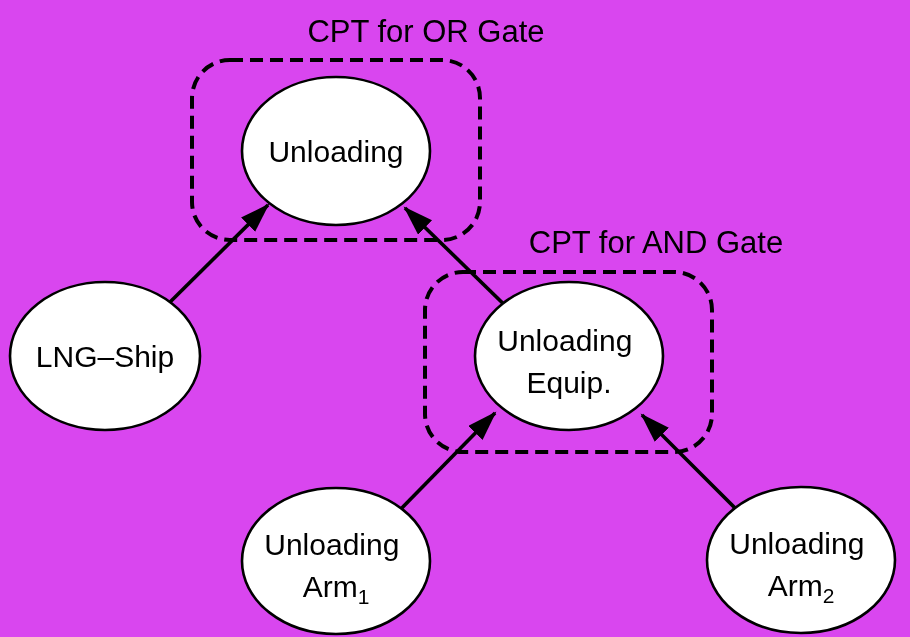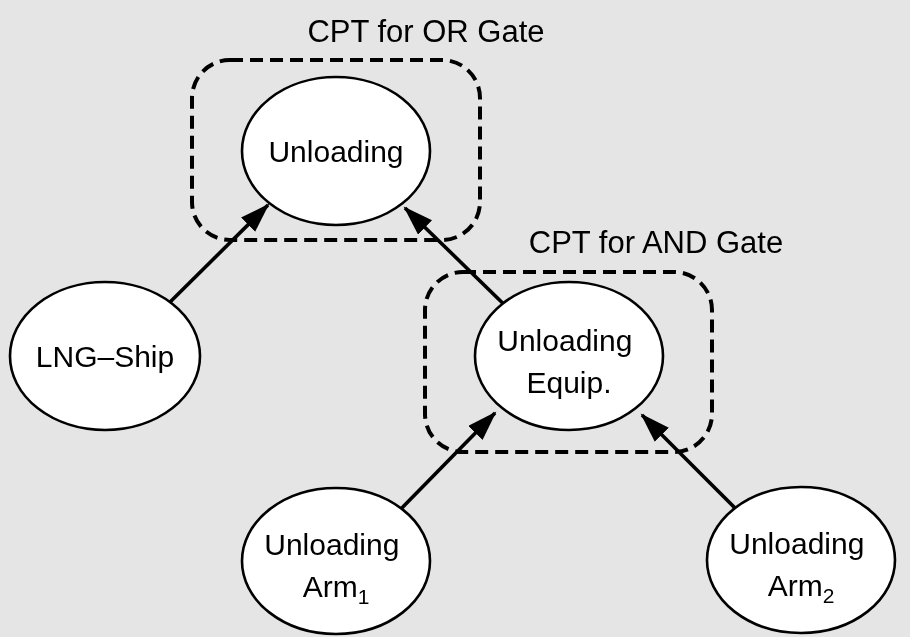--- a/index.html
+++ b/index.html
@@ -5,21 +5,21 @@
   html, body {
     margin: 0;
     padding: 0;
     background: #ffffff;
     font-family: "Liberation Sans", sans-serif;
   }
   .figure-wrap {
     position: relative;
     width: 910px;
     height: 637px;
-    background: #e5e5e5;
+    background: #d946ef;
     overflow: hidden;
   }
   svg { display: block; }
   .gate-box {
     fill: none;
     stroke: #000000;
     stroke-width: 4;
     stroke-dasharray: 13 7;
   }
   .edge-line {

